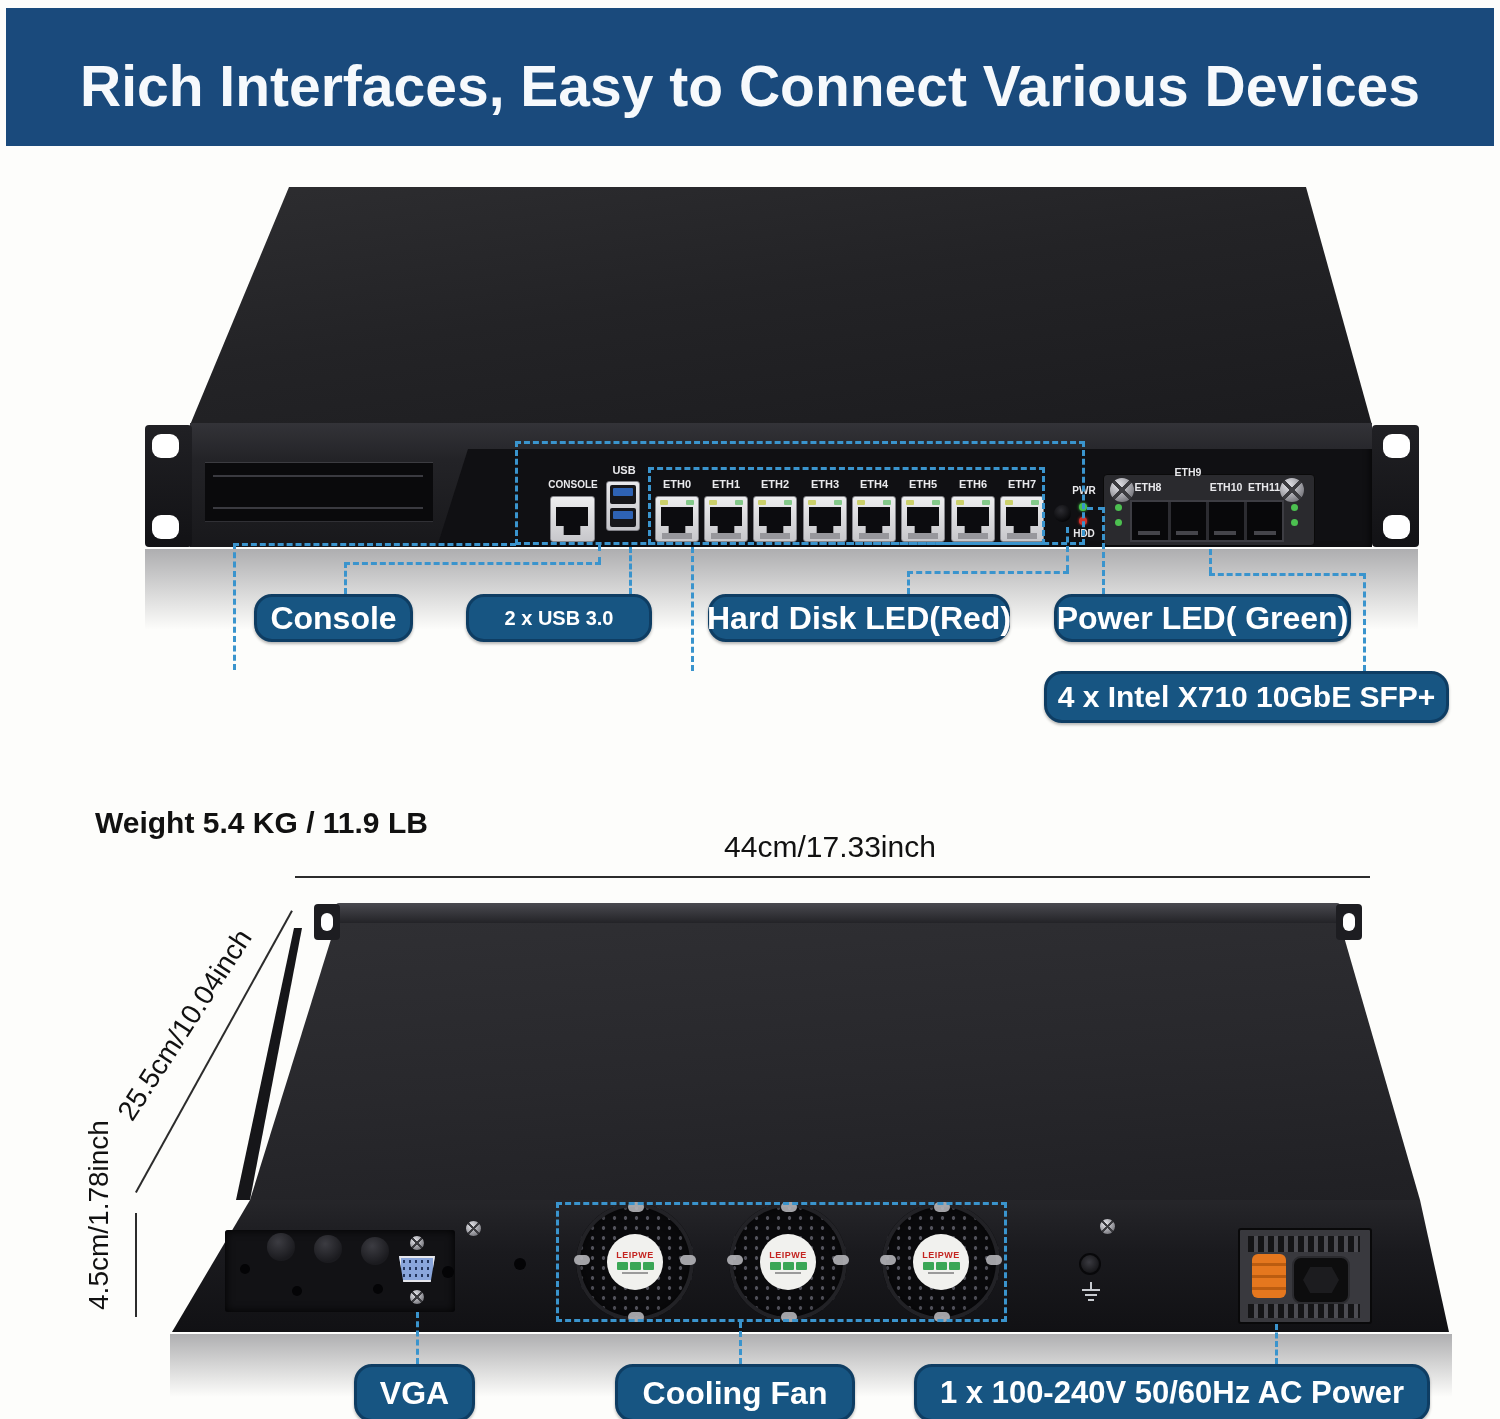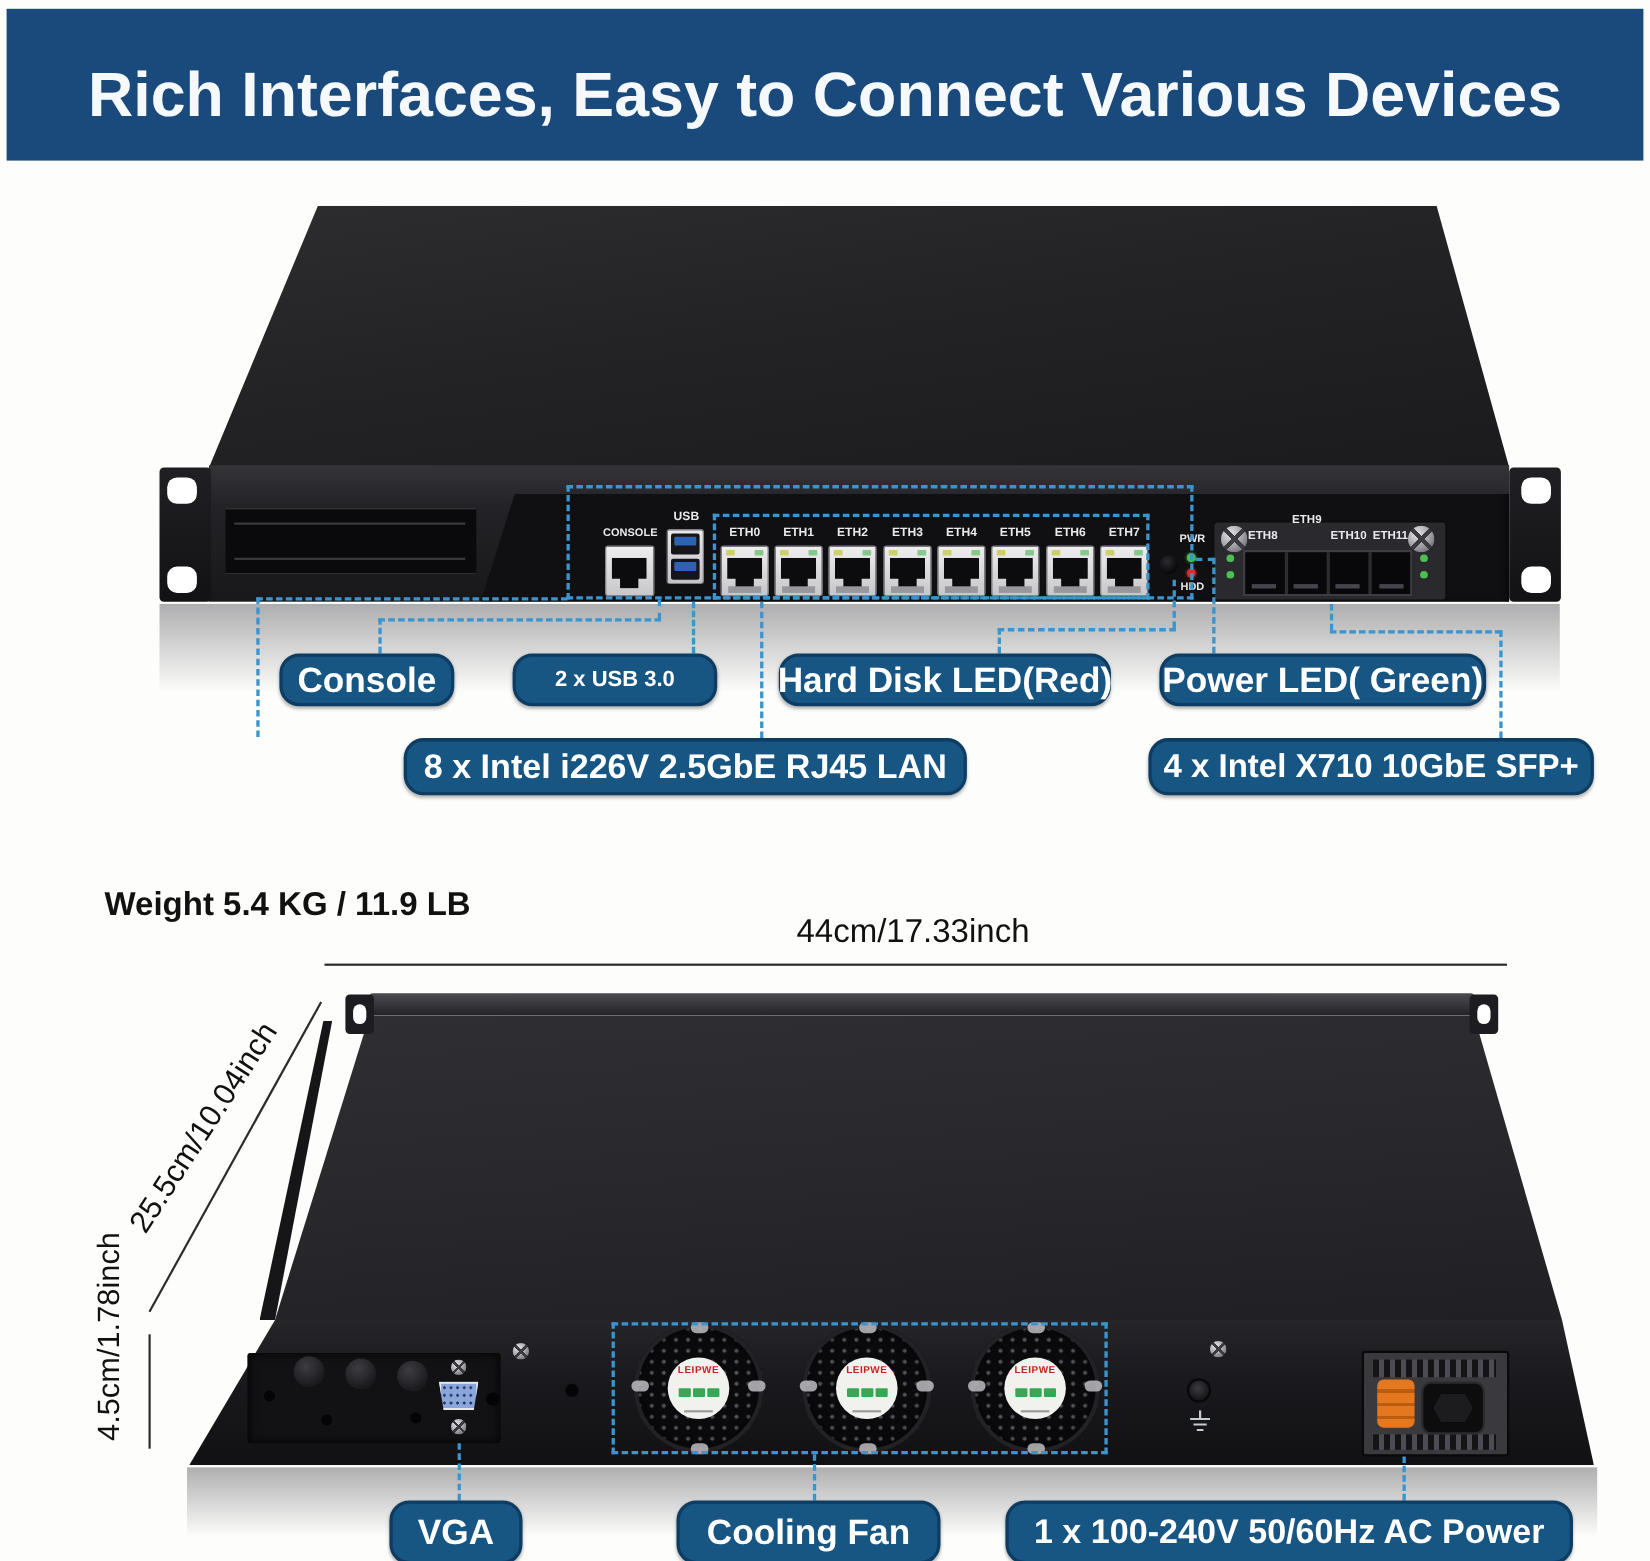--- a/index.html
+++ b/index.html
@@ -96,21 +96,21 @@
   .hole{border-radius:50%;background:#040406;}
   .vga{left:399px;top:1256px;width:36px;height:26px;background:#8aa6dc;border:2px solid #e7e7ec;
     clip-path:polygon(0 0,100% 0,88% 100%,12% 100%);
     background-image:radial-gradient(#24365e 1px,transparent 1.4px);background-size:6px 7px;background-color:#8aa6dc;}
 
   .fan{width:118px;height:118px;border-radius:50%;
     background-image:radial-gradient(circle,rgba(96,96,106,.85) 1.5px,transparent 2.1px);
     background-size:11px 10px;background-color:#0a0a0c;
     box-shadow:inset 0 0 0 4px #222226, inset 0 0 14px #000;}
   .fanlabel{position:absolute;left:31px;top:31px;width:56px;height:56px;border-radius:50%;background:#f1f1ee;
-    display:flex;flex-direction:column;align-items:center;justify-content:center;gap:12px;}
+    display:flex;flex-direction:column;align-items:center;justify-content:center;gap:2px;}
   .fanbrand{color:#c42420;font-size:9px;font-weight:bold;letter-spacing:.5px;}
   .fanchips{display:flex;gap:2px;}
   .fanchip{width:11px;height:8px;background:#3aa655;border-radius:1px;}
   .fanline{width:26px;height:2px;background:#9a9a9a;}
   .bladetip{position:absolute;width:16px;height:10px;background:#bdbdc2;border-radius:5px;opacity:.85;}
 
   .psu{left:1238px;top:1228px;width:134px;height:96px;background:#39393e;border:2px solid #09090a;border-radius:3px;}
   .psugrille{position:absolute;left:8px;width:112px;background:repeating-linear-gradient(90deg,#141416 0 6px,#4c4c52 6px 10px);}
   .psuclip{position:absolute;left:12px;top:24px;width:34px;height:44px;border-radius:6px;
     background:repeating-linear-gradient(#e5771e 0 9px,#bb5c10 9px 12px);}
@@ -264,21 +264,20 @@
   <div class="abs dh" style="left:1087px;top:507px;width:17px;"></div>
   <div class="abs dv" style="left:1102px;top:507px;height:87px;"></div>
   <div class="abs dv" style="left:1209px;top:549px;height:24px;"></div>
   <div class="abs dh" style="left:1209px;top:573px;width:156px;"></div>
   <div class="abs dv" style="left:1363px;top:573px;height:98px;"></div>
 
   <div class="abs pill" style="left:254px;top:594px;width:159px;height:48px;font-size:32px;">Console</div>
   <div class="abs pill" style="left:466px;top:594px;width:186px;height:48px;font-size:20px;">2 x USB 3.0</div>
   <div class="abs pill" style="left:1054px;top:594px;width:297px;height:48px;font-size:32px;">Power LED( Green)</div>
   <div class="abs pill" style="left:708px;top:594px;width:302px;height:48px;font-size:32px;">Hard Disk LED(Red)</div>
-  <div class="abs pill" style="left:367px;top:671px;width:512px;height:52px;font-size:31px;">8 x Intel i226V 2.5GbE RJ45 LAN</div>
   <div class="abs pill" style="left:1044px;top:671px;width:405px;height:52px;font-size:30px;">4 x Intel X710 10GbE SFP+</div>
 
   <div class="abs dimtext" style="left:95px;top:806px;">Weight 5.4 KG / 11.9 LB</div>
   <div class="abs dimtext" style="left:630px;top:830px;width:400px;text-align:center;font-weight:normal;">44cm/17.33inch</div>
   <div class="abs dimline" style="left:295px;top:876px;width:1075px;height:2px;"></div>
 
   <div class="abs rotlabel" style="left:55px;top:1009px;width:260px;transform:rotate(-57deg);font-weight:normal;">25.5cm/10.04inch</div>
   <div class="abs dimline" style="left:135px;top:1192px;width:322px;height:2px;transform:rotate(-61deg);transform-origin:0 0;"></div>
   <div class="abs rotlabel" style="left:-11px;top:1199px;width:220px;transform:rotate(-90deg);font-weight:normal;">4.5cm/1.78inch</div>
   <div class="abs dimline" style="left:135px;top:1213px;width:2px;height:104px;"></div>

